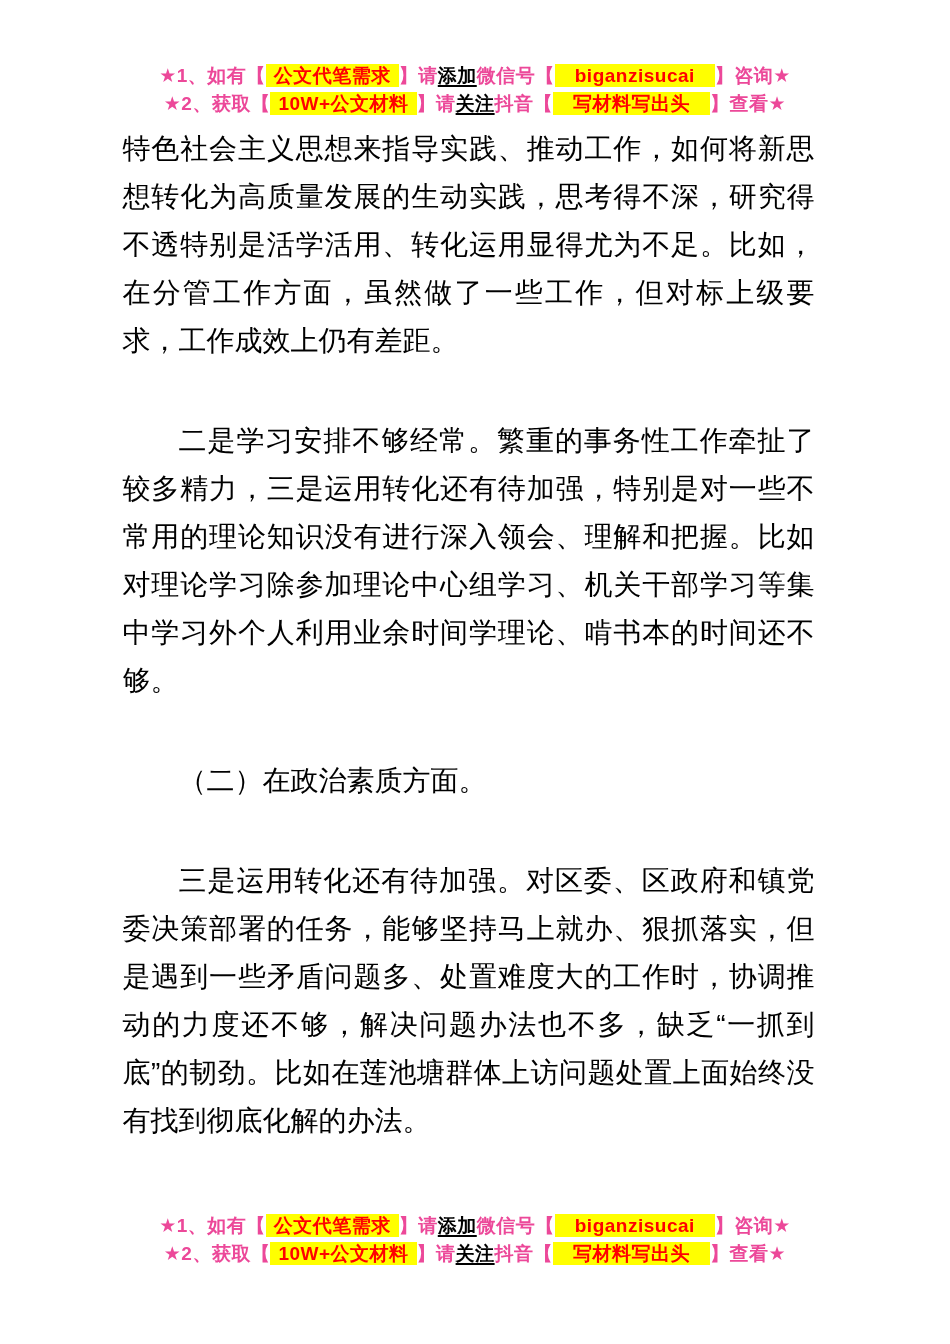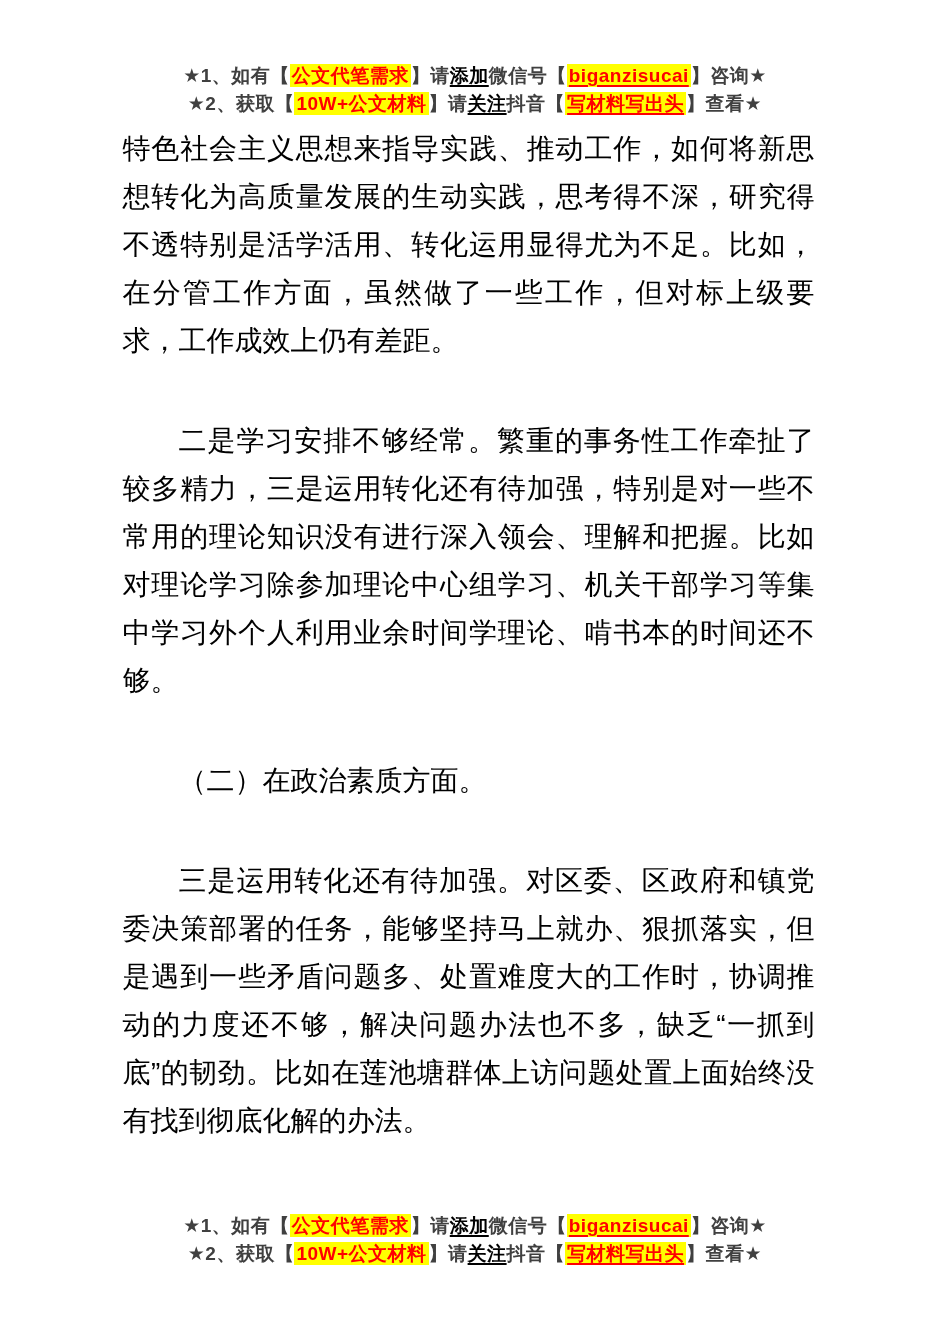--- a/index.html
+++ b/index.html
@@ -25,38 +25,37 @@
     line-height: 28px;
     letter-spacing: 0.5px;
     white-space: nowrap;
   }
   .banner-top { padding-top: 62px; }
   .banner-bottom {
     position: absolute;
     top: 1212px;
     left: 0;
   }
-  .b-plain { color: #404040; }
+  .b-plain { color: #ec4899; }
   .b-hl {
     color: #ff0000;
     background: #ffff00;
-    padding: 1px 2px;
+    padding: 1px 8px;
   }
   .b-ul {
     color: #000000;
     text-decoration: underline;
     text-underline-offset: 3px;
     text-decoration-thickness: 2px;
     margin-top: 40px;
   }
   .b-hl-ul {
     color: #ff0000;
     background: #ffff00;
-    padding: 1px 2px;
-    text-decoration: underline;
+    padding: 1px 20px;
     text-underline-offset: 3px;
     text-decoration-thickness: 2px;
   }
   
   .content {
     width: 705px;
     margin: 7px auto 0 auto;
     font-size: 28px;
     line-height: 48px;
     text-align: justify;

